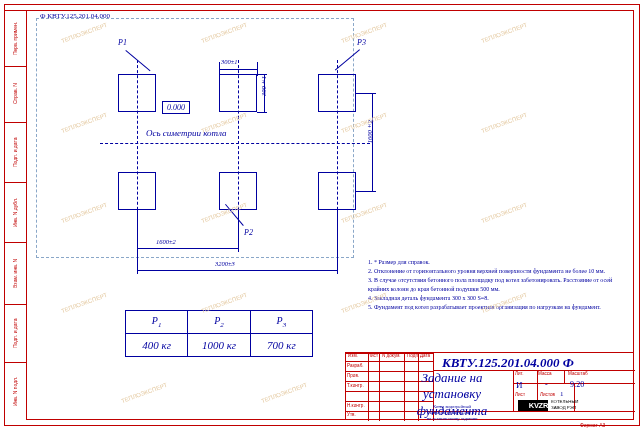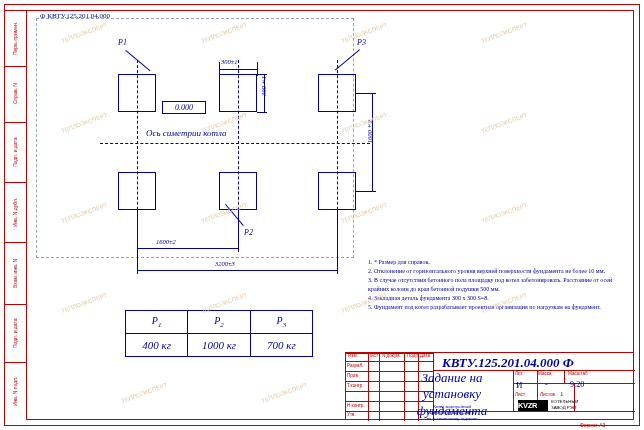--- a/index.html
+++ b/index.html
@@ -25,21 +25,21 @@
   .dimlineV{position:absolute;border-left:1px solid #0000a0;}
   .extline{position:absolute;border-left:1px solid #0000a0;}
   .extlineH{position:absolute;border-top:1px solid #0000a0;}
 
   .lbl{position:absolute;font-style:italic;font-size:8px;color:#0000a0;white-space:nowrap;font-family:"Liberation Serif",serif;}
   .lbl.small{font-size:6.5px;}
   .lbl.vert{writing-mode:vertical-rl;transform:rotate(180deg);}
 
   .leader{position:absolute;height:0;border-top:1px solid #0000a0;transform-origin:0 0;}
 
-  .elevbox{position:absolute;border:1px solid #0000a0;padding:1px 12px;font-style:italic;font-size:8px;
+  .elevbox{position:absolute;border:1px solid #0000a0;padding:1px 4px;font-style:italic;font-size:8px;
            font-family:"Liberation Serif",serif;color:#0000a0;background:#fff;}
 
   .axis-caption{position:absolute;font-style:italic;font-size:9px;color:#0000a0;font-family:"Liberation Serif",serif;white-space:nowrap;}
 
   
   .topcode{position:absolute;left:40px;top:12px;font-size:7px;color:#0000a0;font-family:"Liberation Serif",serif;}
 
   
   .notes{position:absolute;left:368px;top:258px;width:258px;font-size:6px;line-height:1.45;color:#0000a0;
          font-family:"Liberation Serif",serif;}
@@ -57,21 +57,21 @@
   .st-txt{position:absolute;font-size:4.6px;color:#c00000;font-family:"Liberation Sans",sans-serif;white-space:nowrap;}
   .st-blue{position:absolute;color:#0000a0;font-family:"Liberation Serif",serif;white-space:nowrap;}
 
   .code-main{position:absolute;left:442px;top:355px;font-size:13px;font-style:italic;color:#0000a0;
              font-family:"Liberation Serif",serif;font-weight:bold;}
   .title-main{position:absolute;left:392px;top:370px;width:120px;text-align:center;font-size:13px;font-style:italic;
               color:#0000a0;font-family:"Liberation Serif",serif;line-height:1.25;}
   .subtitle{position:absolute;left:392px;top:404px;width:120px;text-align:center;font-size:4.6px;color:#0000a0;
             font-family:"Liberation Serif",serif;line-height:1.3;}
   .logo{position:absolute;left:518px;top:400px;width:30px;height:11px;background:#000;color:#fff;font-size:7.5px;
-        font-weight:bold;text-align:left;line-height:11px;font-family:"Liberation Sans",sans-serif;letter-spacing:-0.3px;}
+        font-weight:bold;text-align:right;line-height:11px;font-family:"Liberation Sans",sans-serif;letter-spacing:-0.3px;}
   .logo-txt{position:absolute;left:551px;top:399px;font-size:4.4px;color:#000;font-family:"Liberation Sans",sans-serif;line-height:1.4;}
   .fmt{position:absolute;left:580px;top:422px;font-size:5px;color:#c00000;font-family:"Liberation Sans",sans-serif;}
 
   
   .wm{position:absolute;font-size:6px;color:#e4c9a0;transform:rotate(-20deg);white-space:nowrap;
       font-family:"Liberation Sans",sans-serif;pointer-events:none;}
 </style>
 </head>
 <body>
 

